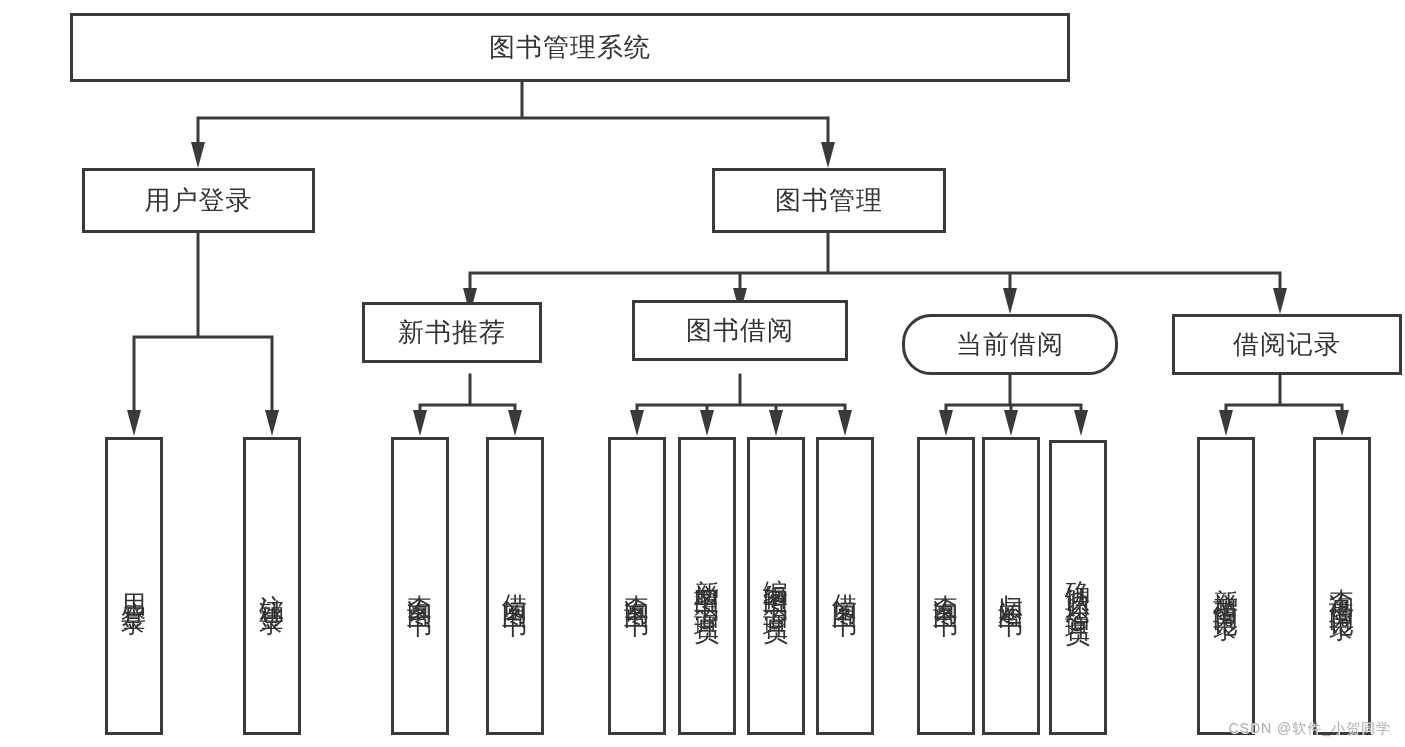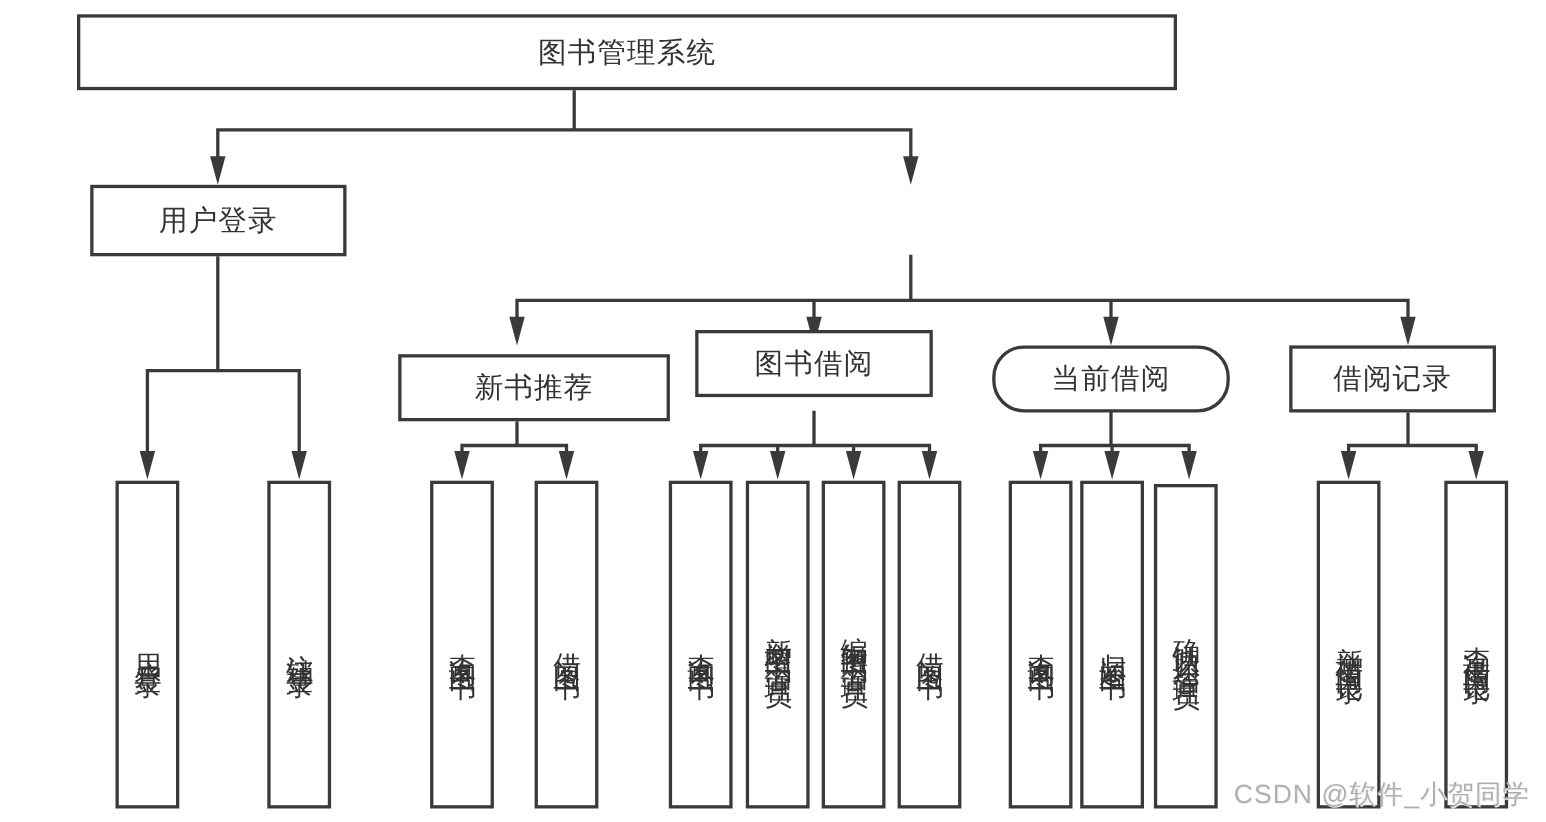--- a/index.html
+++ b/index.html
@@ -41,21 +41,21 @@
     font-size:25px;
     letter-spacing:6px;
     width:58px;
     top:437px;
     height:298px;
   }
   .watermark{
     position:absolute;
     right:14px;
     bottom:9px;
-    font-size:24px;
+    font-size:14px;
     color:var(--watermark);
     text-shadow:1px 1px 0 #f2f2f2;
     letter-spacing:1px;
     white-space:nowrap;
   }
 </style>
 </head>
 <body>
 
 <div class="canvas">
@@ -114,25 +114,26 @@
       <polygon points="1004,410 1018,410 1011,436"></polygon>
       <polygon points="1074,410 1088,410 1081,436"></polygon>
       <polygon points="1219,410 1233,410 1226,436"></polygon>
       <polygon points="1335,410 1349,410 1342,436"></polygon>
     </g>
   </svg>
 
   <div class="node h-node" style="left:22px;top:13px;width:1000px;height:69px;margin-left:48px;">图书管理系统</div>
 
   <div class="node h-node" style="left:82px;top:168px;width:233px;height:65px;">用户登录</div>
+  <div class="node h-node" style="left:712px;top:168px;width:234px;height:65px;">图书管理</div>
 
-  <div class="node h-node" style="left:362px;top:322px;width:247px;height:61px;">新书推荐</div>
+  <div class="node h-node" style="left:362px;top:302px;width:180px;height:61px;">新书推荐</div>
   <div class="node h-node" style="left:632px;top:300px;width:216px;height:61px;">图书借阅</div>
   <div class="node h-node" style="left:902px;top:314px;width:216px;height:61px;border-radius:29px;">当前借阅</div>
-  <div class="node h-node" style="left:1172px;top:314px;width:188px;height:61px;">借阅记录</div>
+  <div class="node h-node" style="left:1172px;top:314px;width:230px;height:61px;">借阅记录</div>
 
   <div class="node v-node" style="left:105px;">用户登录</div>
   <div class="node v-node" style="left:243px;">注销登录</div>
 
   <div class="node v-node" style="left:391px;">查询图书</div>
   <div class="node v-node" style="left:486px;">借阅图书</div>
 
   <div class="node v-node" style="left:608px;">查询图书</div>
   <div class="node v-node" style="left:678px;">新增图书（管理员）</div>
   <div class="node v-node" style="left:747px;">编辑图书（管理员）</div>

